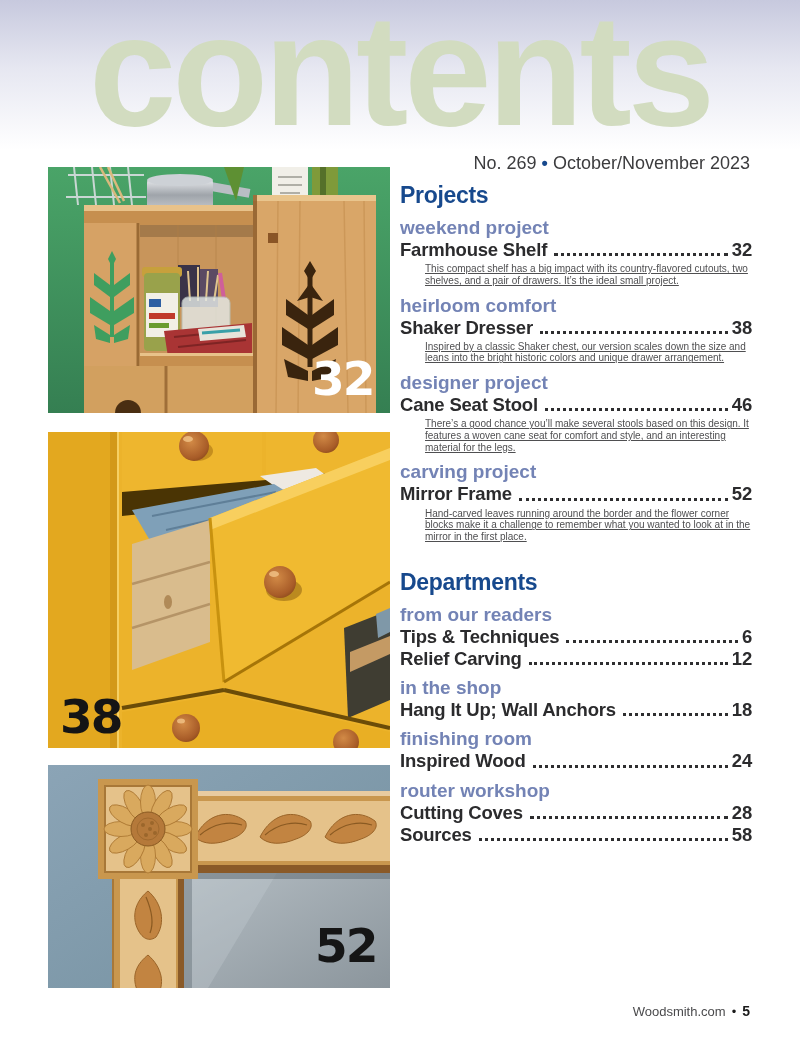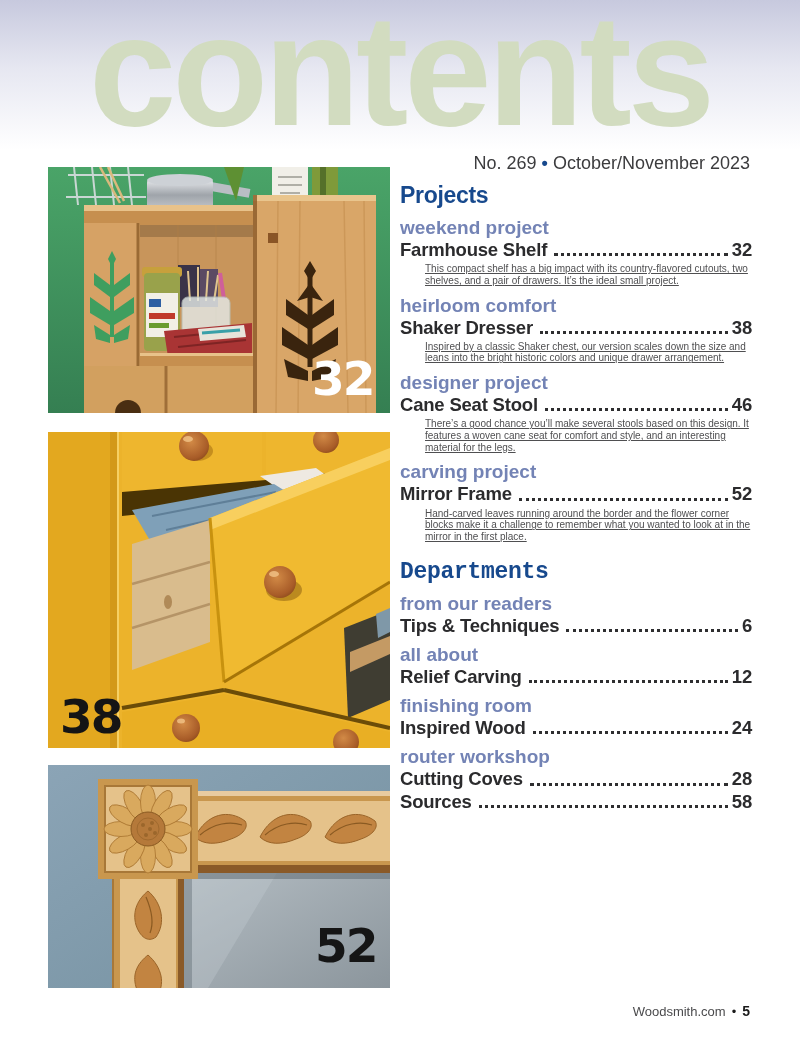--- a/index.html
+++ b/index.html
@@ -25,21 +25,21 @@
   #ph1{top:167px;width:342px;height:246px;}
   #ph2{top:432px;width:342px;height:316px;}
   #ph3{top:765px;width:342px;height:223px;}
   #num32{left:264px;top:188px;color:#ffffff;}
   #num38{left:12px;top:261px;color:#151515;}
   #num52{left:267px;top:157px;color:#151515;}
 
   
   .toc{position:absolute;left:400px;top:182px;width:352px;}
   .toc h2{font-size:23px;color:var(--accent-blue,#17498d);letter-spacing:-0.3px;margin-bottom:3px;}
-  .toc h2.depts{margin-top:16px;font-family:Liberation Mono, monospace;}
+  .toc h2.depts{margin-top:26px;}
   .kicker{font-size:19px;color:var(--kicker-blue,#7383b5);line-height:1.05;margin-top:9px;font-weight:bold;}
   .trow{display:flex;align-items:flex-end;font-size:18.5px;font-weight:bold;
     color:var(--ink,#2b2b2d);line-height:1.15;margin-top:1px;letter-spacing:-0.2px;}
   .trow .leader{flex:1;border-bottom:3px dotted #2e2e30;margin:0 4px 4px 7px;}
   .trow .epage{white-space:nowrap;}
   .trow.standalone{}
   .desc{font-size:10px;color:var(--body-gray,#4f4f51);line-height:1.17;
     margin:3px 0 3px 25px;width:328px;text-decoration:underline;}
 
   .footer{position:absolute;top:1003px;right:50px;font-size:13px;color:#4a4a4c;}
@@ -382,28 +382,35 @@
     <article class="entry">
       <div class="kicker">from our readers</div>
       <div class="trow">
         <span>Tips &amp; Techniques</span>
         <span class="leader"></span>
         <span class="epage">6</span>
       </div>
     </article>
 
     <article class="entry">
-      <div class="kicker">all about</div>
       <div class="trow">
         <span>Relief Carving</span>
         <span class="leader"></span>
         <span class="epage">12</span>
       </div>
     </article>
 
+    <article class="entry">
+      <div class="kicker">in the shop</div>
+      <div class="trow">
+        <span>Hang It Up; Wall Anchors</span>
+        <span class="leader"></span>
+        <span class="epage">18</span>
+      </div>
+    </article>
 
     <article class="entry">
       <div class="kicker">finishing room</div>
       <div class="trow">
         <span>Inspired Wood</span>
         <span class="leader"></span>
         <span class="epage">24</span>
       </div>
     </article>
 

